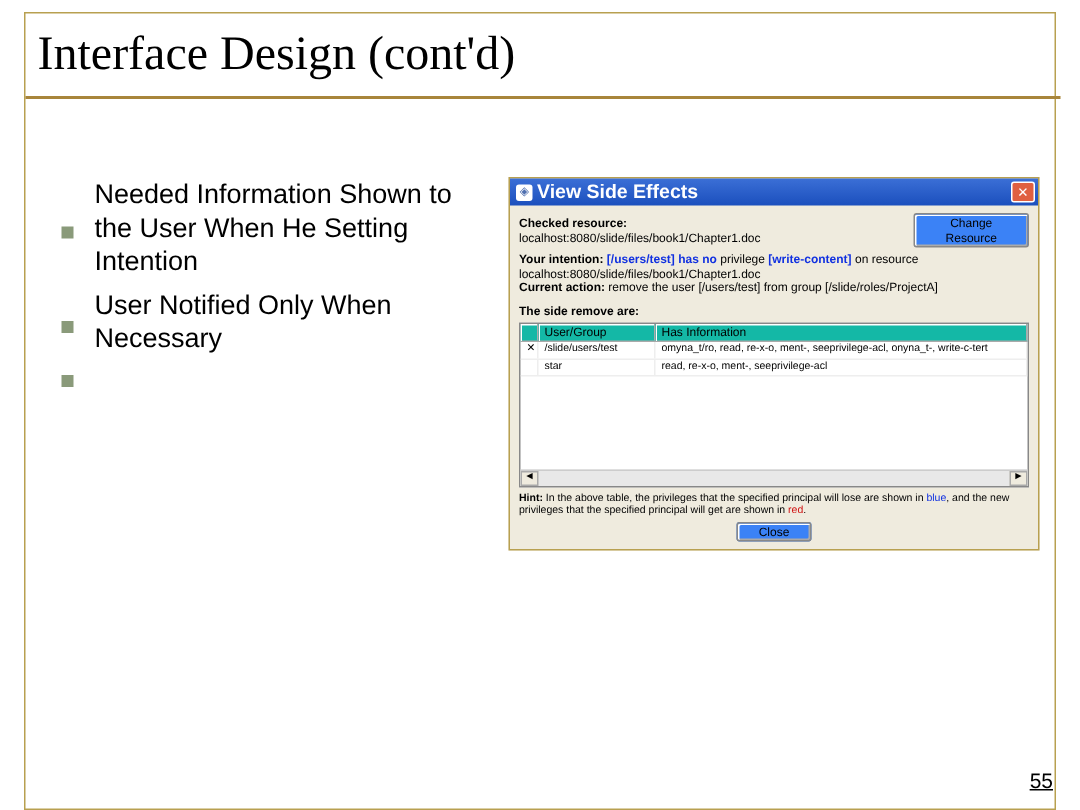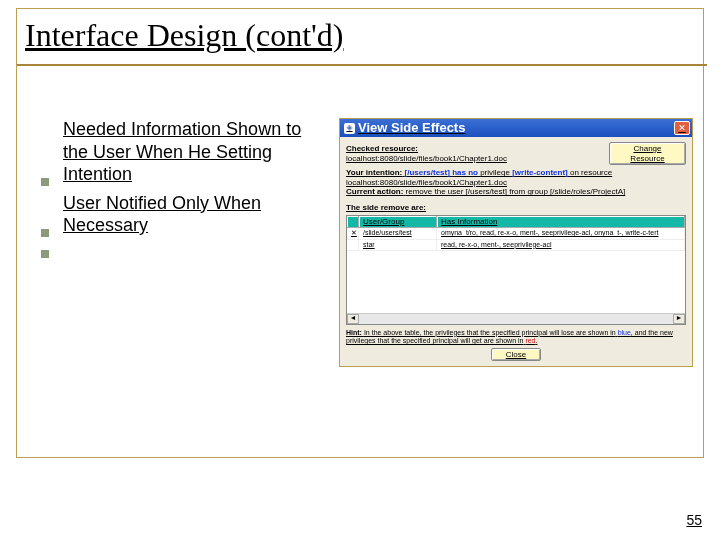--- a/index.html
+++ b/index.html
@@ -9,23 +9,22 @@
     background: #fff;
     font-family: Arial, Helvetica, sans-serif;
     position: relative;
     overflow: hidden;
   }
   .slide-frame {
     position: absolute;
     left: 16px;
     top: 8px;
     width: 688px;
-    height: 450px;
+    height: 532px;
     border: 1px solid #b8a050;
-    text-decoration: underline;
   }
   .title {
     font-family: "Times New Roman", Times, serif;
     font-size: 32px;
     font-weight: normal;
     color: #000;
     padding: 8px 0 4px 8px;
   }
   .title-underline {
     position: absolute;
@@ -38,21 +37,21 @@
   .content-row {
     display: flex;
     align-items: flex-start;
     padding: 60px 10px 0 24px;
   }
   .bullets {
     flex: 0 0 290px;
   }
   .bullet-item {
     display: flex;
-    align-items: flex-end;
+    align-items: center;
     margin-bottom: 6px;
   }
   .bullet-square {
     flex: 0 0 8px;
     width: 8px;
     height: 8px;
     background: #8a9a7a;
     margin-top: 7px;
     margin-right: 14px;
   }
@@ -112,21 +111,21 @@
   }
   .info-row1 {
     display: flex;
     align-items: center;
     justify-content: space-between;
     gap: 33px;
   }
   .info-text { font-size: 8px; color: #000; }
   .info-text b { font-weight: bold; }
   .btn {
-    background: #fef9c3;
+    background: #3b82f6;
     border: 1px solid #888;
     border-radius: 2px;
     font-size: 8px;
     padding: 1px 6px;
     box-shadow: inset 1px 1px 0 #fff, inset -1px -1px 0 #aaa;
     cursor: pointer;
     text-align: center;
   }
   .btn-wide { min-width: 70px; }
   .blue { color: #1030e0; font-weight: bold; }

